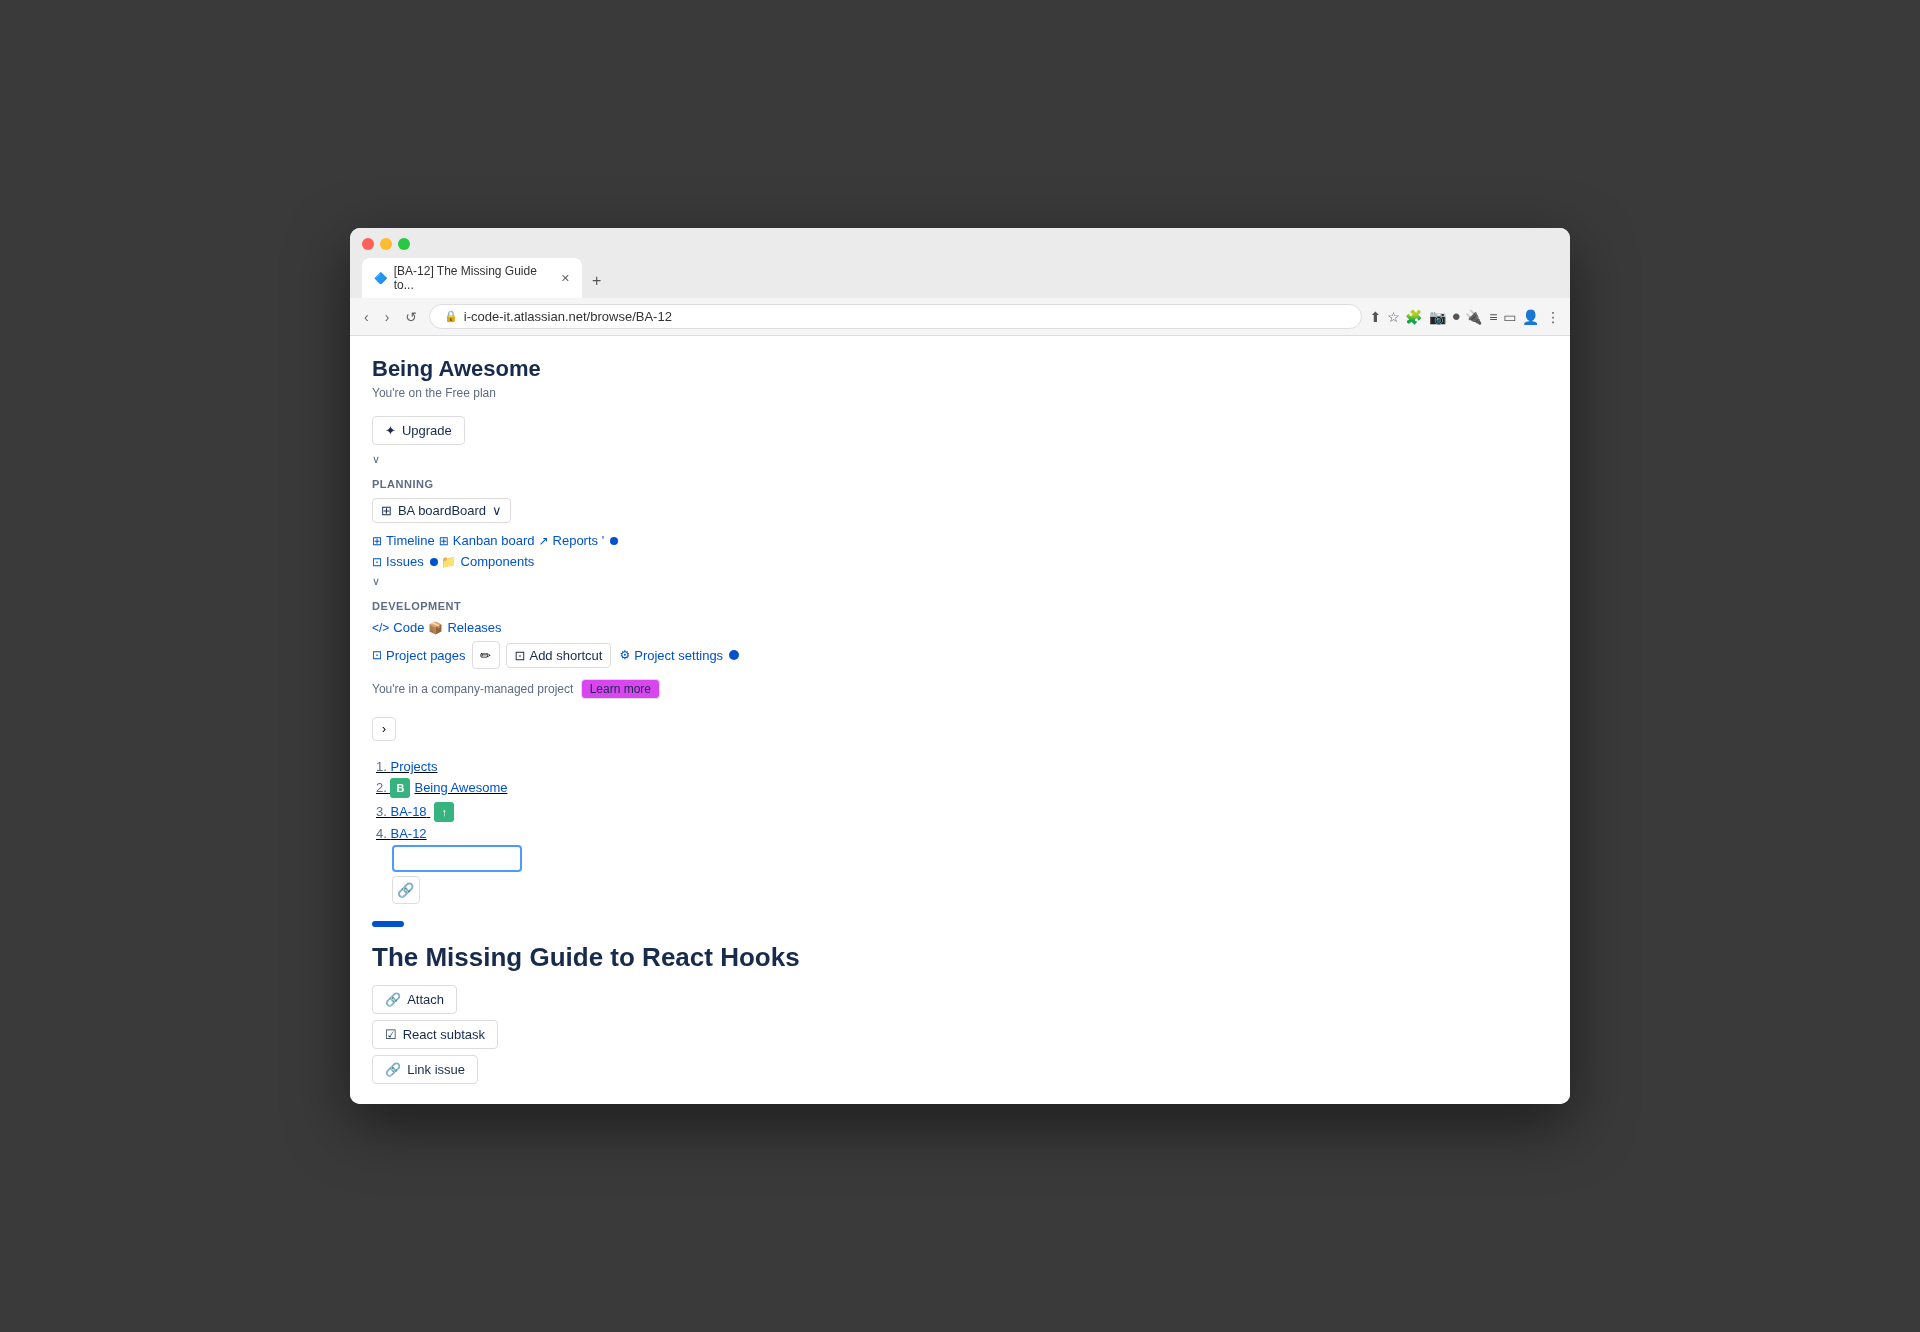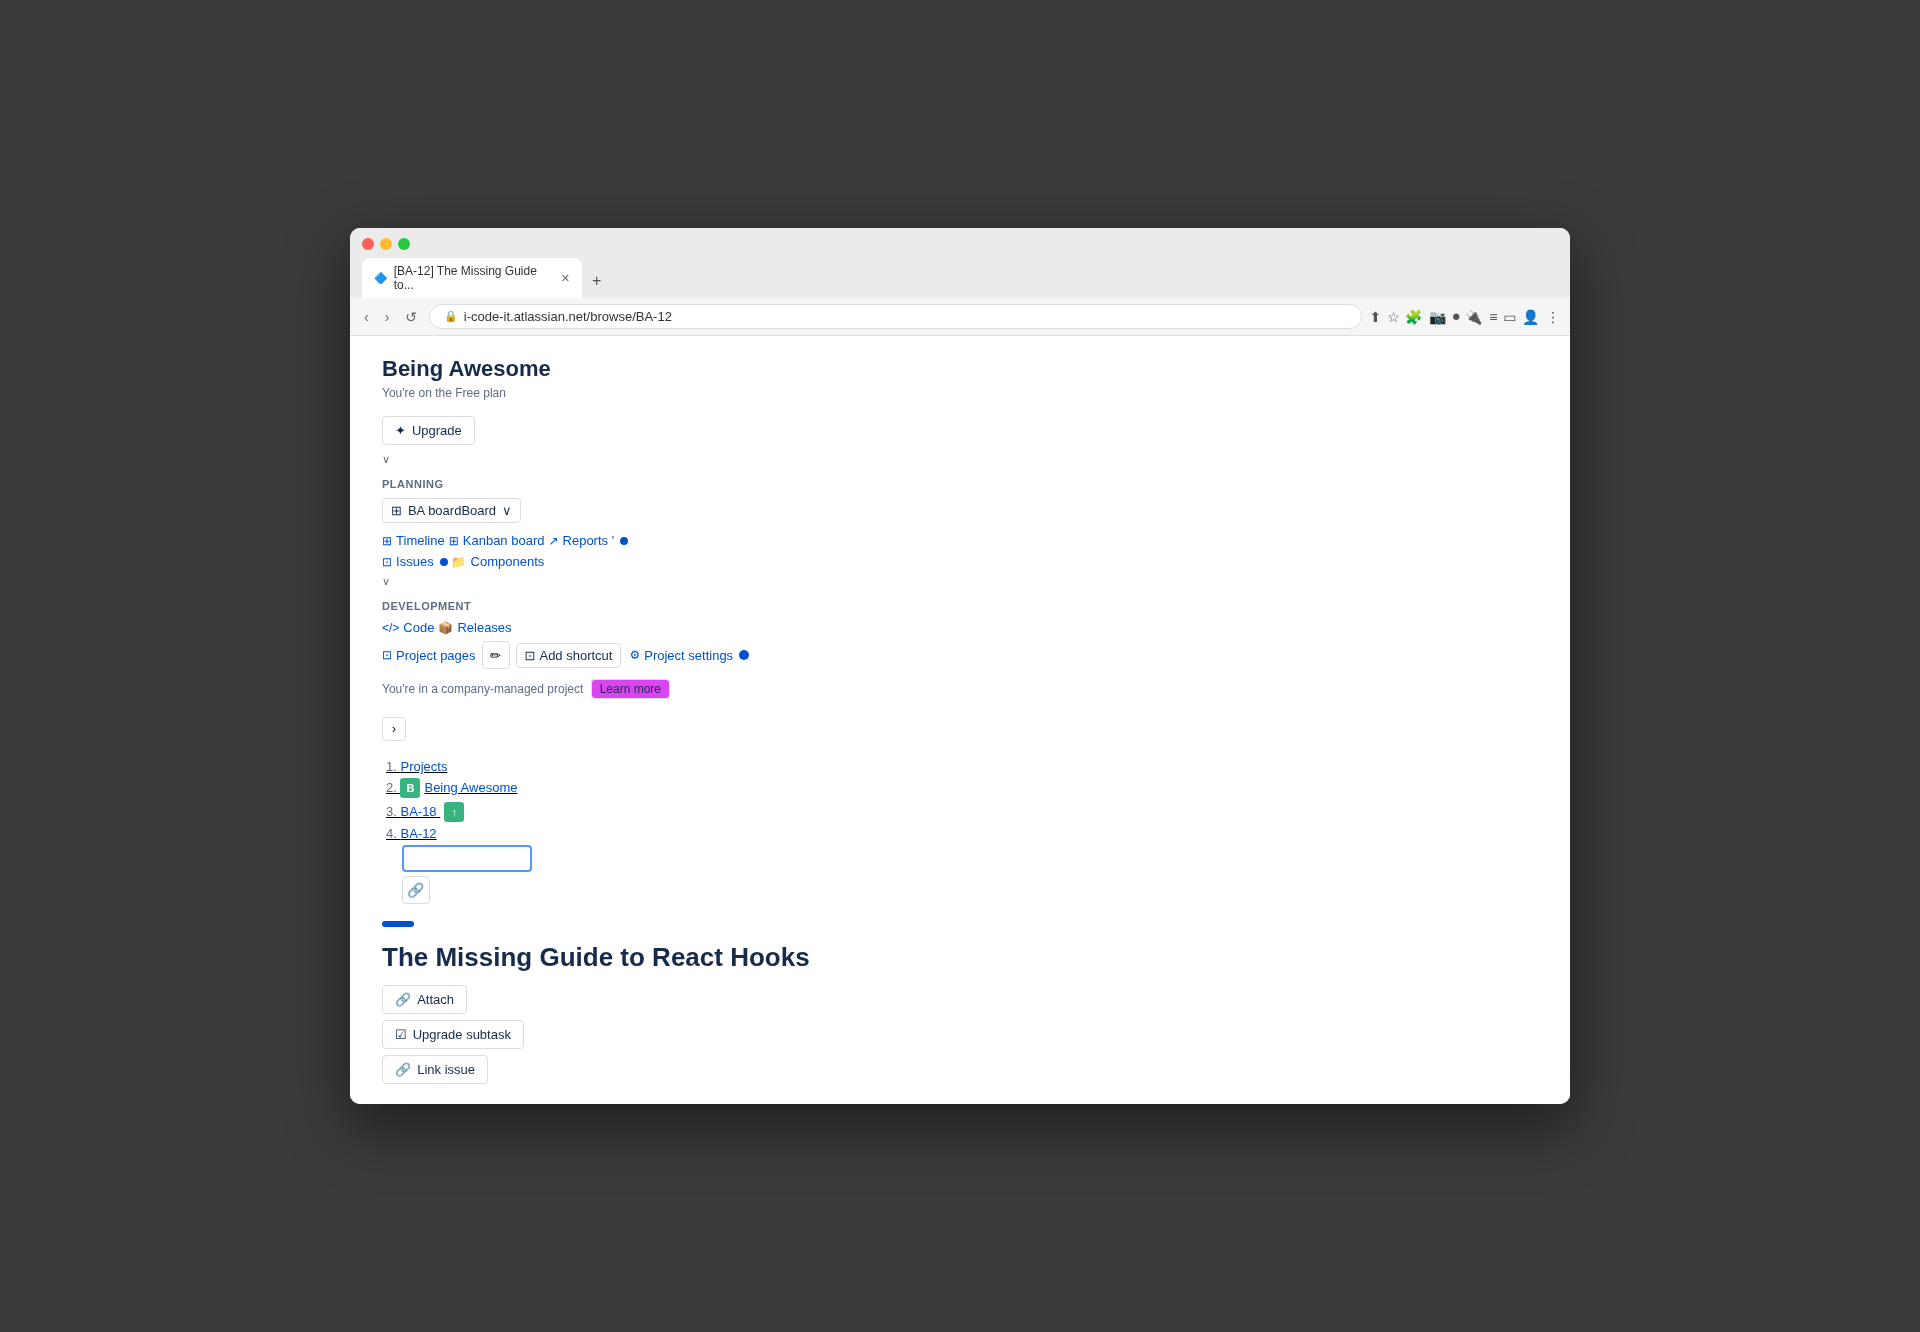--- a/index.html
+++ b/index.html
@@ -128,21 +128,21 @@
 
     .browser-action-icon {
       color: #555;
       font-size: 14px;
       cursor: pointer;
     }
 
     
     .page-content {
       background: #ffffff;
-      padding: 20px 32px;
+      padding: 20px 22px;
       min-height: 600px;
     }
 
     
     .project-title {
       font-size: 22px;
       font-weight: 700;
       color: #172b4d;
       margin-bottom: 4px;
     }
@@ -575,21 +575,21 @@
 
     <h1 class="issue-title">The Missing Guide to React Hooks</h1>
 
     <div class="action-buttons">
       <button class="action-btn">
         <span class="action-btn-icon">🔗</span>
         <span>Attach</span>
       </button>
       <button class="action-btn">
         <span class="action-btn-icon">☑</span>
-        <span>Upgrade subtask</span>
+        <span>React subtask</span>
       </button>
       <button class="action-btn">
         <span class="action-btn-icon">🔗</span>
         <span>Link issue</span>
       </button>
     </div>
   </div>
 </div>
 
 </body></html>

